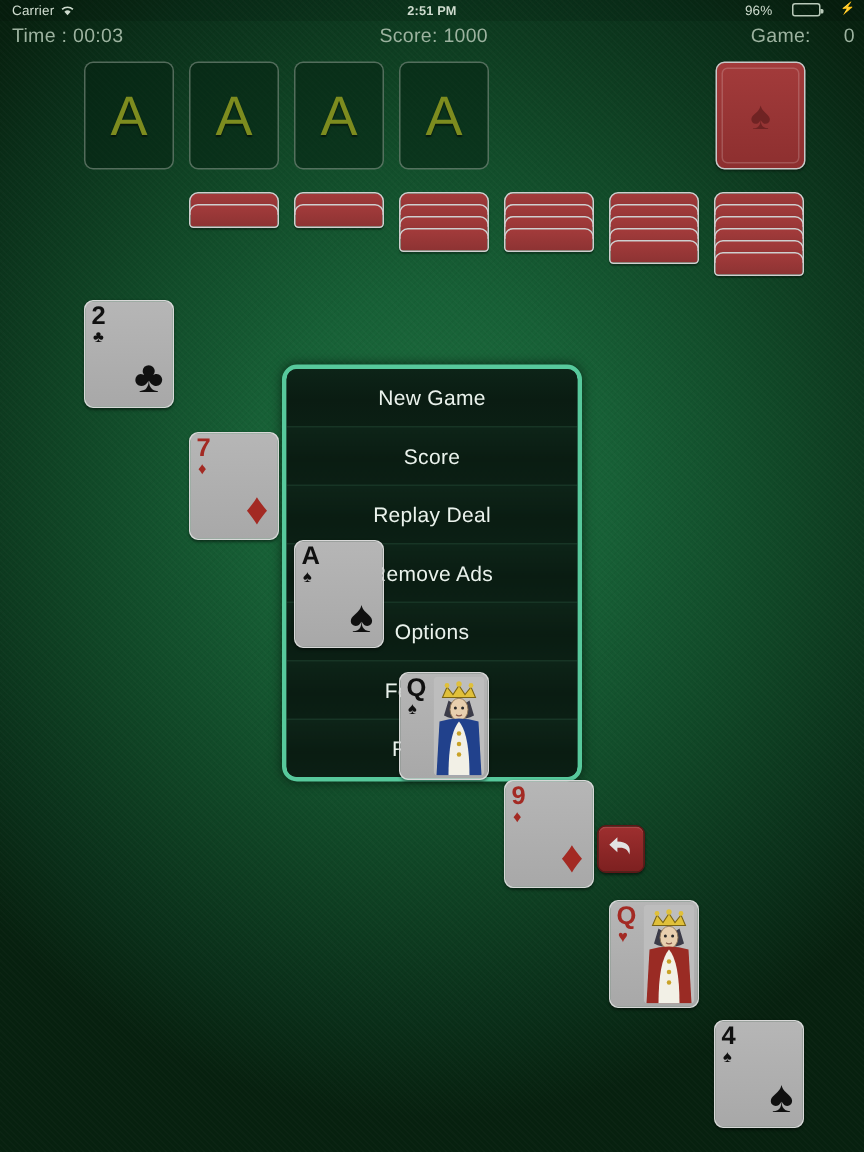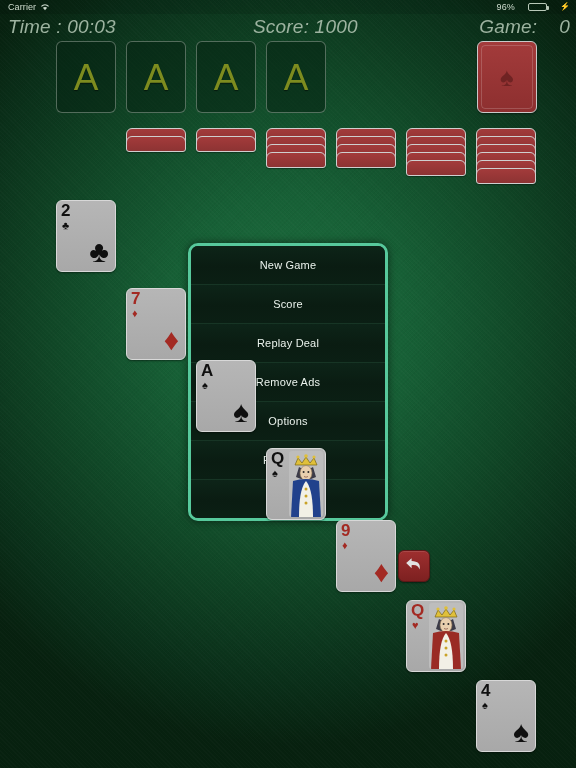--- a/index.html
+++ b/index.html
@@ -25,37 +25,37 @@
 
   
   .statusbar {
     position:absolute; top:0; left:0; width:576px; height:14px;
     display:flex; align-items:center;
     font-size:9px; color:#cfdccf; letter-spacing:.1px;
     background:rgba(0,0,0,0.10);
   }
   .sb-left { position:absolute; left:8px; display:flex; align-items:center; gap:4px; }
   .sb-center { position:absolute; left:0; width:576px; text-align:center; font-weight:bold; font-size:8.5px; }
-  .sb-right { position:absolute; right:6px; display:flex; align-items:center; gap:13px;margin-left:44px; }
+  .sb-right { position:absolute; right:6px; display:flex; align-items:flex-start; gap:13px;margin-left:44px; }
   .wifi svg { display:block; }
   .batt {
     width:19px; height:8.5px; border:1px solid #b9c9b9; border-radius:2px;
     position:relative; padding:1px;
   }
   .batt-fill { height:100%; width:96%; background:#49e06a; border-radius:1px; }
   .batt-cap {
     position:absolute; right:-3px; top:2.5px; width:1.5px; height:3.5px;
     background:#b9c9b9; border-radius:0 1px 1px 0;
   }
   .bolt { font-size:8px; color:#cfdccf; line-height:1; }
 
   
   .statsbar {
     position:absolute; top:14px; left:0; width:576px; height:22px;
-    color:#9db3a0; font-size:19px; letter-spacing:.2px;font-style:italic;
+    color:#9db3a0; font-size:13px; letter-spacing:.2px;
   }
   .stat-time  { position:absolute; left:8px;  top:2px; }
   .stat-score { position:absolute; left:253px;top:2px;text-align:center; }
   .stat-steps { position:absolute; right:6px; top:2px; display:flex; gap:22px; }
 
   
   .card-slot {
     position:absolute; width:60px; height:72px; border-radius:6px;
   }
   .foundation {
@@ -122,21 +122,21 @@
   .menu {
     position:absolute; left:188px; top:243px; width:200px; height:278px;
     border:3px solid #57c99c; border-radius:10px;
     background:#0b1f15;
     box-shadow:0 0 8px rgba(0,0,0,0.55);
     overflow:hidden;
     display:flex; flex-direction:column;
   }
   .menu-item {
     flex:1 1 0; display:flex; align-items:center; justify-content:center;
-    color:#eaf2ec; font-size:11px; letter-spacing:.2px;
+    color:#eaf2ec; font-size:14px; letter-spacing:.2px;
     background:linear-gradient(#0d2418 0%, #0a1c12 55%, #0b1f14 100%);
     border-top:1px solid rgba(90,170,130,0.16);
   }
   .menu-item:first-child { border-top:none; }
 
   
   .ctl-btn {
     position:absolute; width:32px; height:32px; border-radius:6px;
     background:linear-gradient(#9e2f2f,#7d2020);
     border:1px solid #5d1717;
@@ -154,20 +154,21 @@
 <div class="statusbar">
   <div class="sb-left">
     <span>Carrier</span>
     <span class="wifi">
       <svg width="10" height="8" viewBox="0 0 10 8">
         <path d="M5 7.2 L2.9 4.8 A3.2 3.2 0 0 1 7.1 4.8 Z" fill="#cfdccf"></path>
         <path d="M1.4 3.3 A5.2 5.2 0 0 1 8.6 3.3" stroke="#cfdccf" stroke-width="1.1" fill="none"></path>
       </svg>
     </span>
   </div>
+  <div class="sb-center">2:51 PM</div>
   <div class="sb-right">
     <span>96%</span>
     <span class="batt">
       <span class="batt-fill"></span><span class="batt-cap"></span>
     </span>
     <span class="bolt">⚡</span>
   </div>
 </div>
 
 <div class="statsbar">

